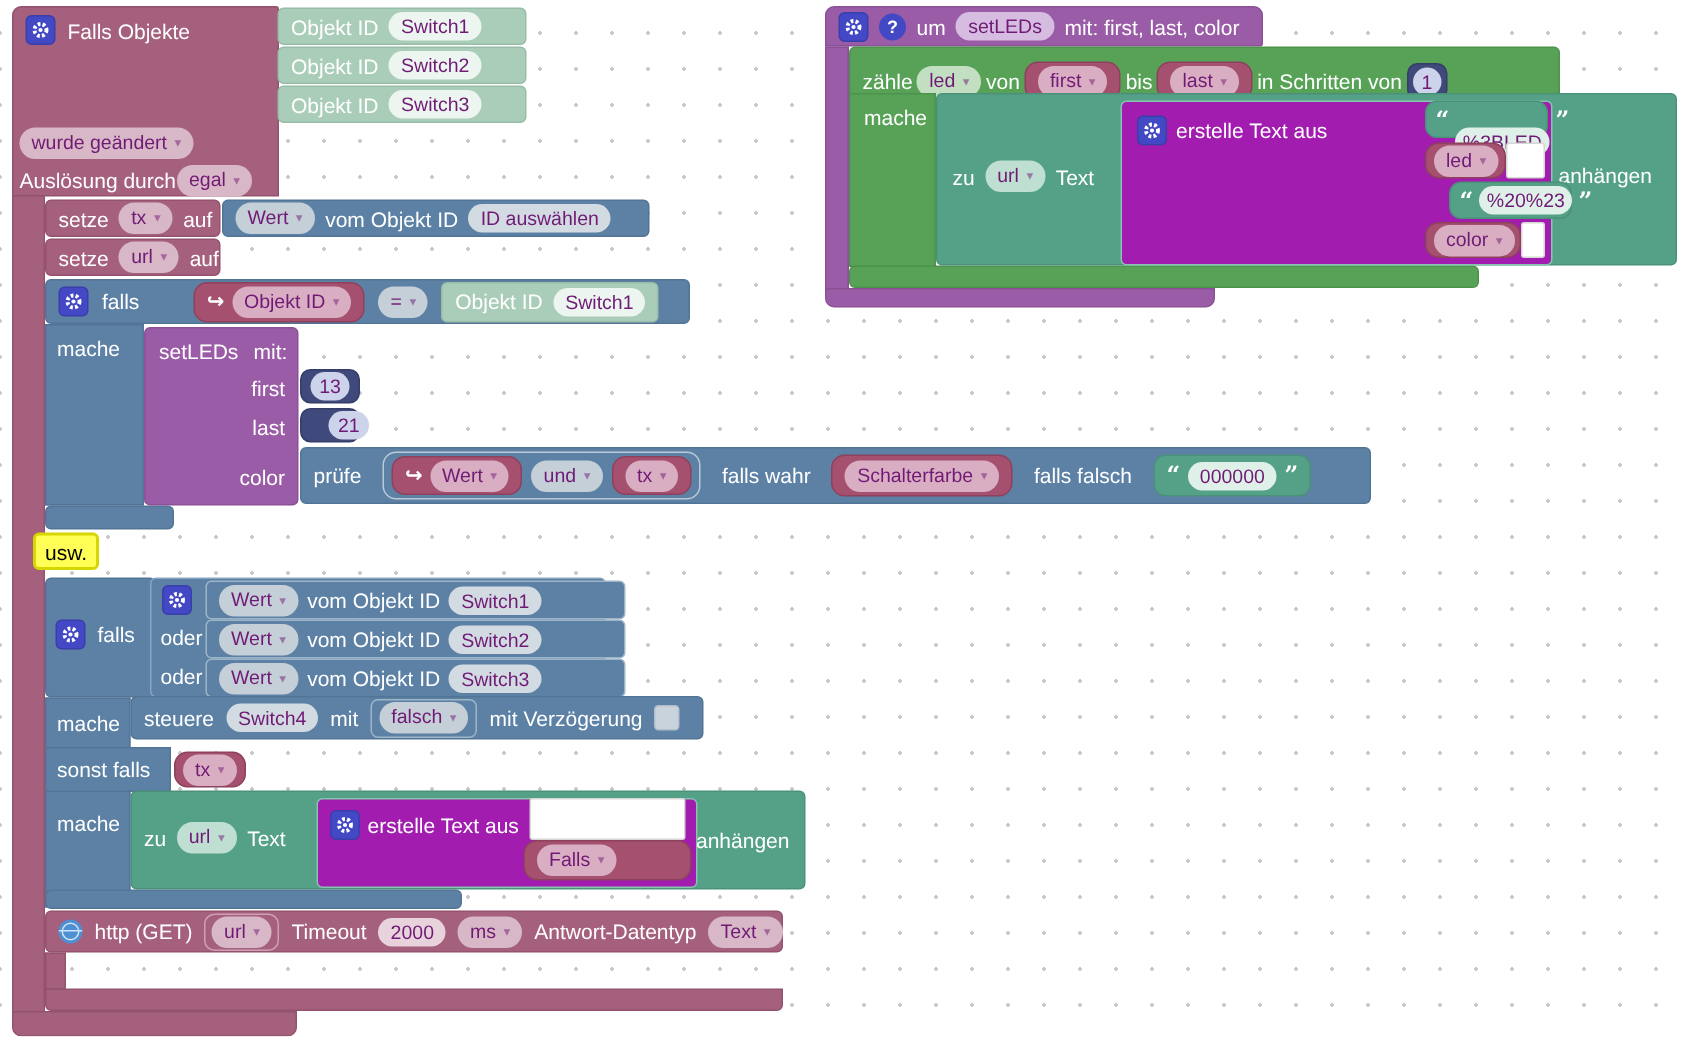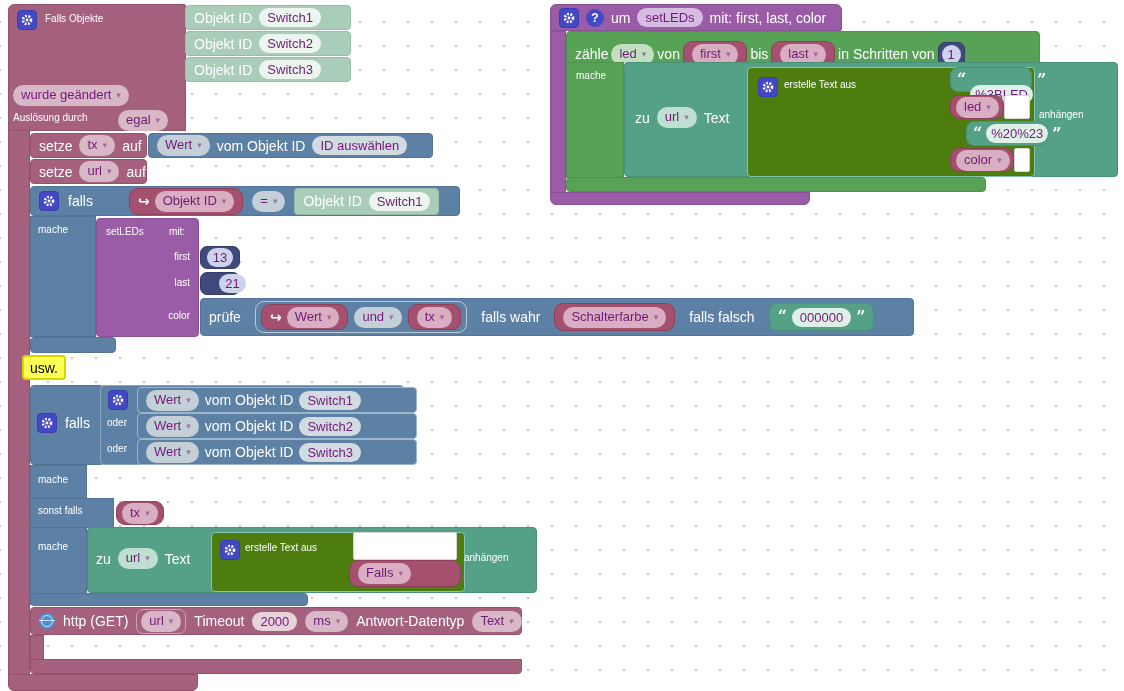--- a/index.html
+++ b/index.html
@@ -11,21 +11,21 @@
   .row{display:flex;align-items:center;gap:7px;padding:0 8px;}
   .lab{color:#fff;font-size:14px;white-space:nowrap;}
   .chip{border-radius:11px;padding:0 8px;font-size:13px;line-height:19px;color:#701a75;white-space:nowrap;display:inline-block;}
   .dd::after{content:"▾";font-size:9px;opacity:.5;margin-left:5px;position:relative;top:-1px;}
   .rose{background:#a5607d;border:1px solid #94526e;}
   .blue{background:#5c81a5;border:1px solid #527496;}
   .blue2{background:#5c81a5;border:1px solid #9db5c9;}
   .purple{background:#9a5ca6;border:1px solid #8a5195;}
   .green{background:#57a257;border:1px solid #4d924d;}
   .teal{background:#55a188;border:1px solid #4b917a;}
-  .teal2{background:#4d7c0f;border:1px solid #86c4ad;}
+  .teal2{background:#a21caf;border:1px solid #86c4ad;}
   .pale{background:#a9cdb9;border:1px solid #97bda8;}
   .varb{background:#a4506e;border:1px solid #8e415d;border-radius:9px;}
   .numb{background:#40497c;border:1px solid #353d69;border-radius:7px;}
   .yellow{background:#ffff55;border:2px solid #d6d600;color:#000;}
   .slot{background:#fff;border:1px solid #d6d6d6;border-radius:2px;}
   .c-rose-dd{background:#d8b7c6;} .c-rose-f{background:#e8d3dc;}
   .c-blue-dd{background:#c4cfd8;} .c-blue-f{background:#d2dbe2;}
   .c-pale-f{background:#ecf5ef;} .c-teal-dd{background:#bfdfd3;} .c-teal-f{background:#def0e8;}
   .c-green-dd{background:#c2dfc2;} .c-purp-f{background:#d6bce0;} .c-num-f{background:#ccd3ea;}
   .c-var-dd{background:#d9aec3;}
@@ -35,21 +35,21 @@
   .help{width:18px;height:18px;min-width:18px;background:#4348c4;border-radius:50%;color:#fff;font-size:12px;
     font-weight:bold;display:inline-flex;align-items:center;justify-content:center;}
   .help::after{content:"?";}
   .hook::after{content:"↪";color:#fff;font-size:14px;font-weight:bold;}
   .qo::after{content:"“";} .qc::after{content:"”";}
   .q{color:#fff;font-weight:bold;font-size:16px;line-height:10px;font-family:"DejaVu Serif",serif;}
   .cb{width:15px;height:15px;min-width:15px;background:#c9d3dc;border-radius:3px;border:1px solid #b3c0cc;}
   .globe{width:16px;height:16px;min-width:16px;border-radius:50%;background:#4d8fd1;position:relative;overflow:hidden;}
   .globe::before{content:"";position:absolute;inset:2px;border:1px solid #cfe4f7;border-radius:50%;}
   .globe::after{content:"";position:absolute;left:0;right:0;top:7px;height:1px;background:#cfe4f7;}
-  .rlab{position:absolute;color:#fff;font-size:10px;white-space:nowrap;}
+  .rlab{position:absolute;color:#fff;font-size:14px;white-space:nowrap;}
 </style>
 </head>
 <body>
 
 <div id="canvas">
 
   <div class="b rose" style="left:8px;top:4px;width:178px;height:127px;border-radius:6px 2px 0 0;">
     <span class="gear" style="position:absolute;left:8px;top:5px;">
       <svg width="12" height="12" viewBox="0 0 12 12">
           <circle cx="6" cy="6" r="4" fill="none" stroke="#fff" stroke-width="2.6" stroke-dasharray="1.8 1.5"></circle>
@@ -199,20 +199,30 @@
   <div class="b blue" style="left:30px;top:465px;width:57px;height:140px;border-radius:0;">
     <span class="rlab" style="left:7px;top:8px;">mache</span>
     <span class="rlab" style="left:7px;top:75px;">mache</span>
   </div>
   <div class="b blue" style="left:30px;top:498px;width:84px;height:30px;border-radius:0;">
     <span class="rlab" style="left:7px;top:6px;">sonst falls</span>
   </div>
   <div class="b varb row" style="left:116px;top:501px;width:48px;height:24px;padding:0 5px;">
     <span class="chip dd c-var-dd">tx</span>
   </div>
+  <div class="b blue row" style="left:87px;top:464px;width:382px;height:29px;gap:8px;">
+    <span class="lab">steuere</span>
+    <span class="chip c-blue-f">Switch4</span>
+    <span class="lab">mit</span>
+    <div class="blue2 row" style="height:24px;border-radius:5px;padding:0 5px;">
+      <span class="chip dd c-blue-dd">falsch</span>
+    </div>
+    <span class="lab">mit Verzögerung</span>
+    <span class="cb"></span>
+  </div>
 
   <div class="b teal" style="left:87px;top:527px;width:450px;height:66px;">
     <div class="row" style="position:absolute;left:8px;top:20px;padding:0;gap:7px;">
       <span class="lab">zu</span>
       <span class="chip dd c-teal-dd">url</span>
       <span class="lab">Text</span>
     </div>
     <div class="teal2" style="position:absolute;left:123px;top:4px;width:252px;height:58px;border-radius:4px;">
       <span class="gear" style="position:absolute;left:8px;top:7px;">
         <svg width="12" height="12" viewBox="0 0 12 12">

